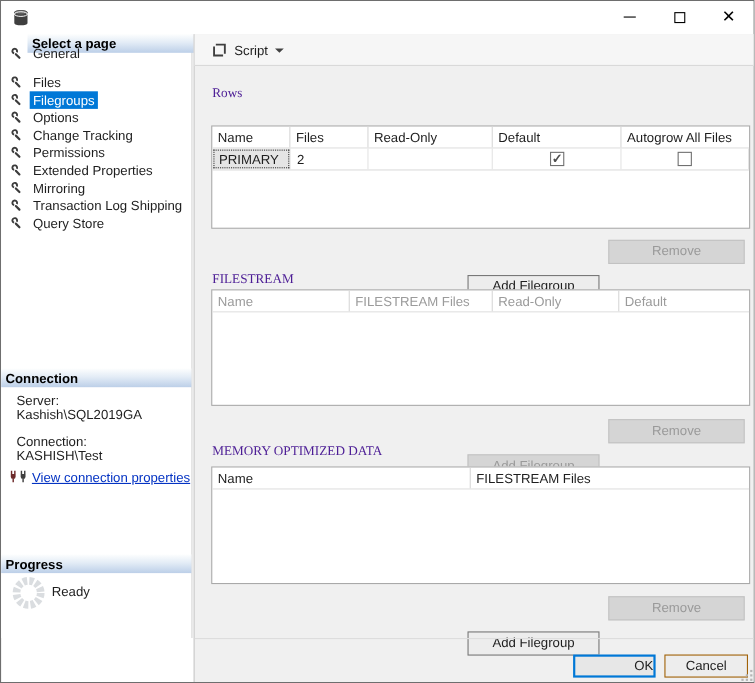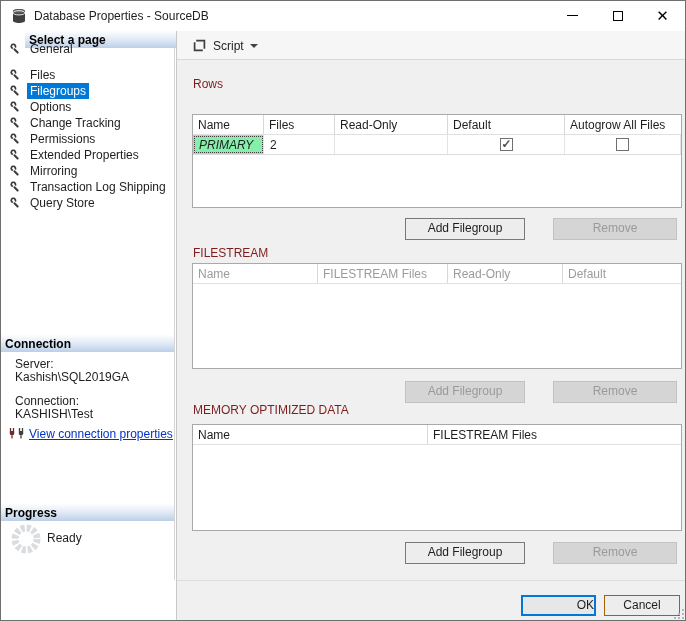--- a/index.html
+++ b/index.html
@@ -34,54 +34,53 @@
   .conn-text{position:absolute;left:14px;white-space:nowrap;}
   .conn-link{position:absolute;left:28px;top:396px;color:#0433c3;text-decoration:underline;cursor:pointer;white-space:nowrap;}
   .conn-link-icon{position:absolute;left:7px;top:396px;}
   .spinner{position:absolute;left:8px;top:491px;}
   .ready-text{position:absolute;left:46px;top:500px;}
   
   .main{position:absolute;left:175px;top:30px;width:511px;height:591px;background:#f0f0f0;border-left:1px solid #c9c9c9;}
   .toolbar{position:absolute;left:0;top:0;width:100%;height:29px;background:#f6f6f6;border-bottom:1px solid #d9d9d9;}
   .script-btn{position:absolute;left:7px;top:3px;height:23px;display:flex;align-items:center;gap:6px;padding:0 8px;cursor:default;}
   .caret{width:0;height:0;border-left:4px solid transparent;border-right:4px solid transparent;border-top:4px solid #424242;}
-  .sec-label{position:absolute;left:16px;white-space:nowrap;color:#7f1d1d;}
+  .sec-label{position:absolute;left:16px;white-space:nowrap;color:#4c1d95;font-family:Liberation Serif, serif;}
   .tbl{position:absolute;left:15px;width:490px;background:#fff;border:1px solid #a9a9a9;}
   .tbl .hrow{display:flex;height:20px;border-bottom:1px solid #e0e0e0;}
   .tbl .hcell{padding:3px 0 0 5px;border-right:1px solid #d8d8d8;overflow:hidden;white-space:nowrap;}
   .tbl .hcell:last-child{border-right:none;}
   .tbl.disabled .hcell{color:#9b9b9b;}
   .drow{display:flex;height:20px;border-bottom:1px solid #dcdcdc;}
   .dcell{position:relative;padding:3px 0 0 6px;border-right:1px solid #e4e4e4;white-space:nowrap;}
-  .cell-focus{background:#86efac;outline:1px dotted #3c3c3c;outline-offset:-2px;font-style:italic;}
+  .cell-focus{background:#e5e5e5;outline:1px dotted #3c3c3c;outline-offset:-2px;}
   .checkbox{position:relative;width:13px;height:13px;margin:3px auto 0 auto;border:1px solid #707070;background:#fff;}
   .checkbox.checked::after{content:"\2713";position:absolute;left:1px;top:-2px;font-size:12px;color:#4d4d4d;font-weight:bold;}
   .chk-wrap{padding:0;}
   .btn{position:absolute;height:22px;background:#ededed;border:1px solid #787878;text-align:center;line-height:19px;color:#1e1e1e;cursor:default;}
   .btn.disabled{background:#d5d5d5;border:1px solid #c2c2c2;color:#9a9a9a;}
-  .btn-add{left:228px;width:120px;}
+  .btn-add{left:248px;width:120px;margin-top:32px;}
   .btn-rem{left:376px;width:124px;}
   .divider{position:absolute;left:0;top:549px;width:100%;height:1px;background:#dddddd;}
   .btn-ok{position:absolute;left:344px;top:564px;width:75px;height:21px;background:#e7e7e7;border:2px solid #0078d7;text-align:right;line-height:16px;cursor:default;}
   .btn-cancel{position:absolute;left:427px;top:564px;width:76px;height:21px;background:#ededed;border:1px solid #a16207;text-align:center;line-height:18px;cursor:default;}
   .grip{position:absolute;right:3px;bottom:3px;width:10px;height:10px;}
   .grip i{position:absolute;width:2px;height:2px;background:#b5b5b5;}
 </style>
 </head>
 <body>
 
 <div class="window">
 
   <div class="titlebar">
     <svg class="title-icon" viewBox="0 0 16 16">
       <path fill="#3f3f3f" d="M2 3.2C2 1.9 4.7 1 8 1s6 .9 6 2.2v9.6c0 1.3-2.7 2.2-6 2.2s-6-.9-6-2.2z"></path>
       <ellipse cx="8" cy="3.3" rx="5.9" ry="2.1" fill="#5c5c5c"></ellipse>
       <ellipse cx="8" cy="4.8" rx="5.9" ry="2.1" fill="none" stroke="#ffffff" stroke-width="0.9"></ellipse>
     </svg>
-    <span class="title-text">Database Properties - SourceDB</span>
     <div class="cap-btn cap-min">
         <span class="glyph-min"></span>
       </div>
     <div class="cap-btn cap-max">
         <span class="glyph-max"></span>
       </div>
     <div class="cap-btn cap-close">
         <span class="glyph-close">✕</span>
       </div>
   </div>

